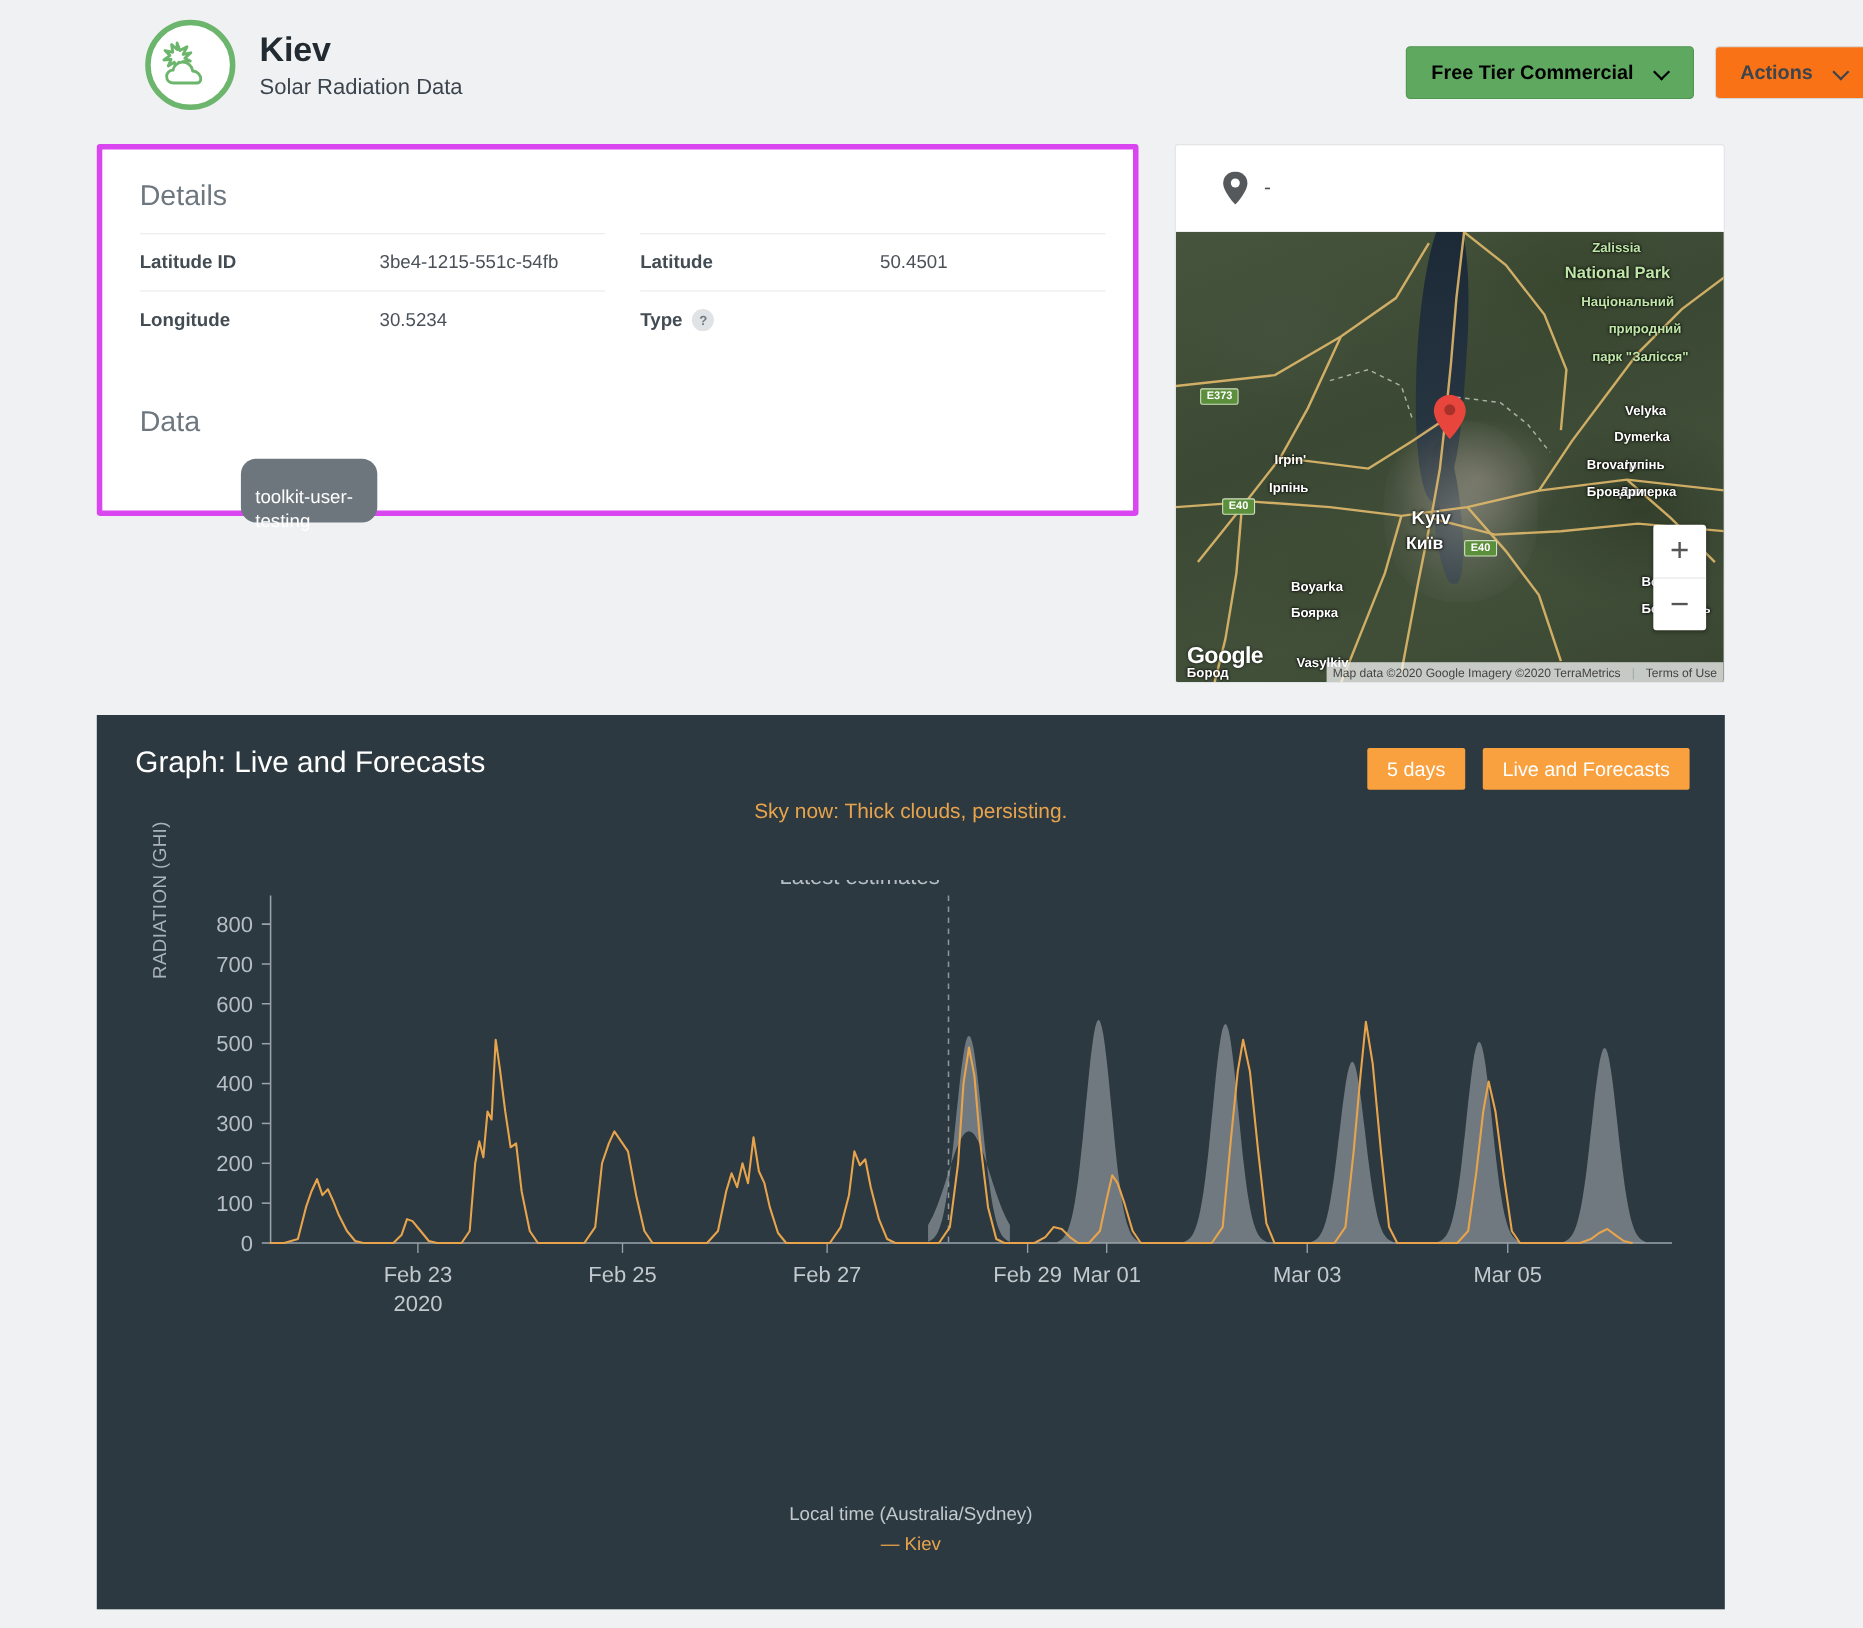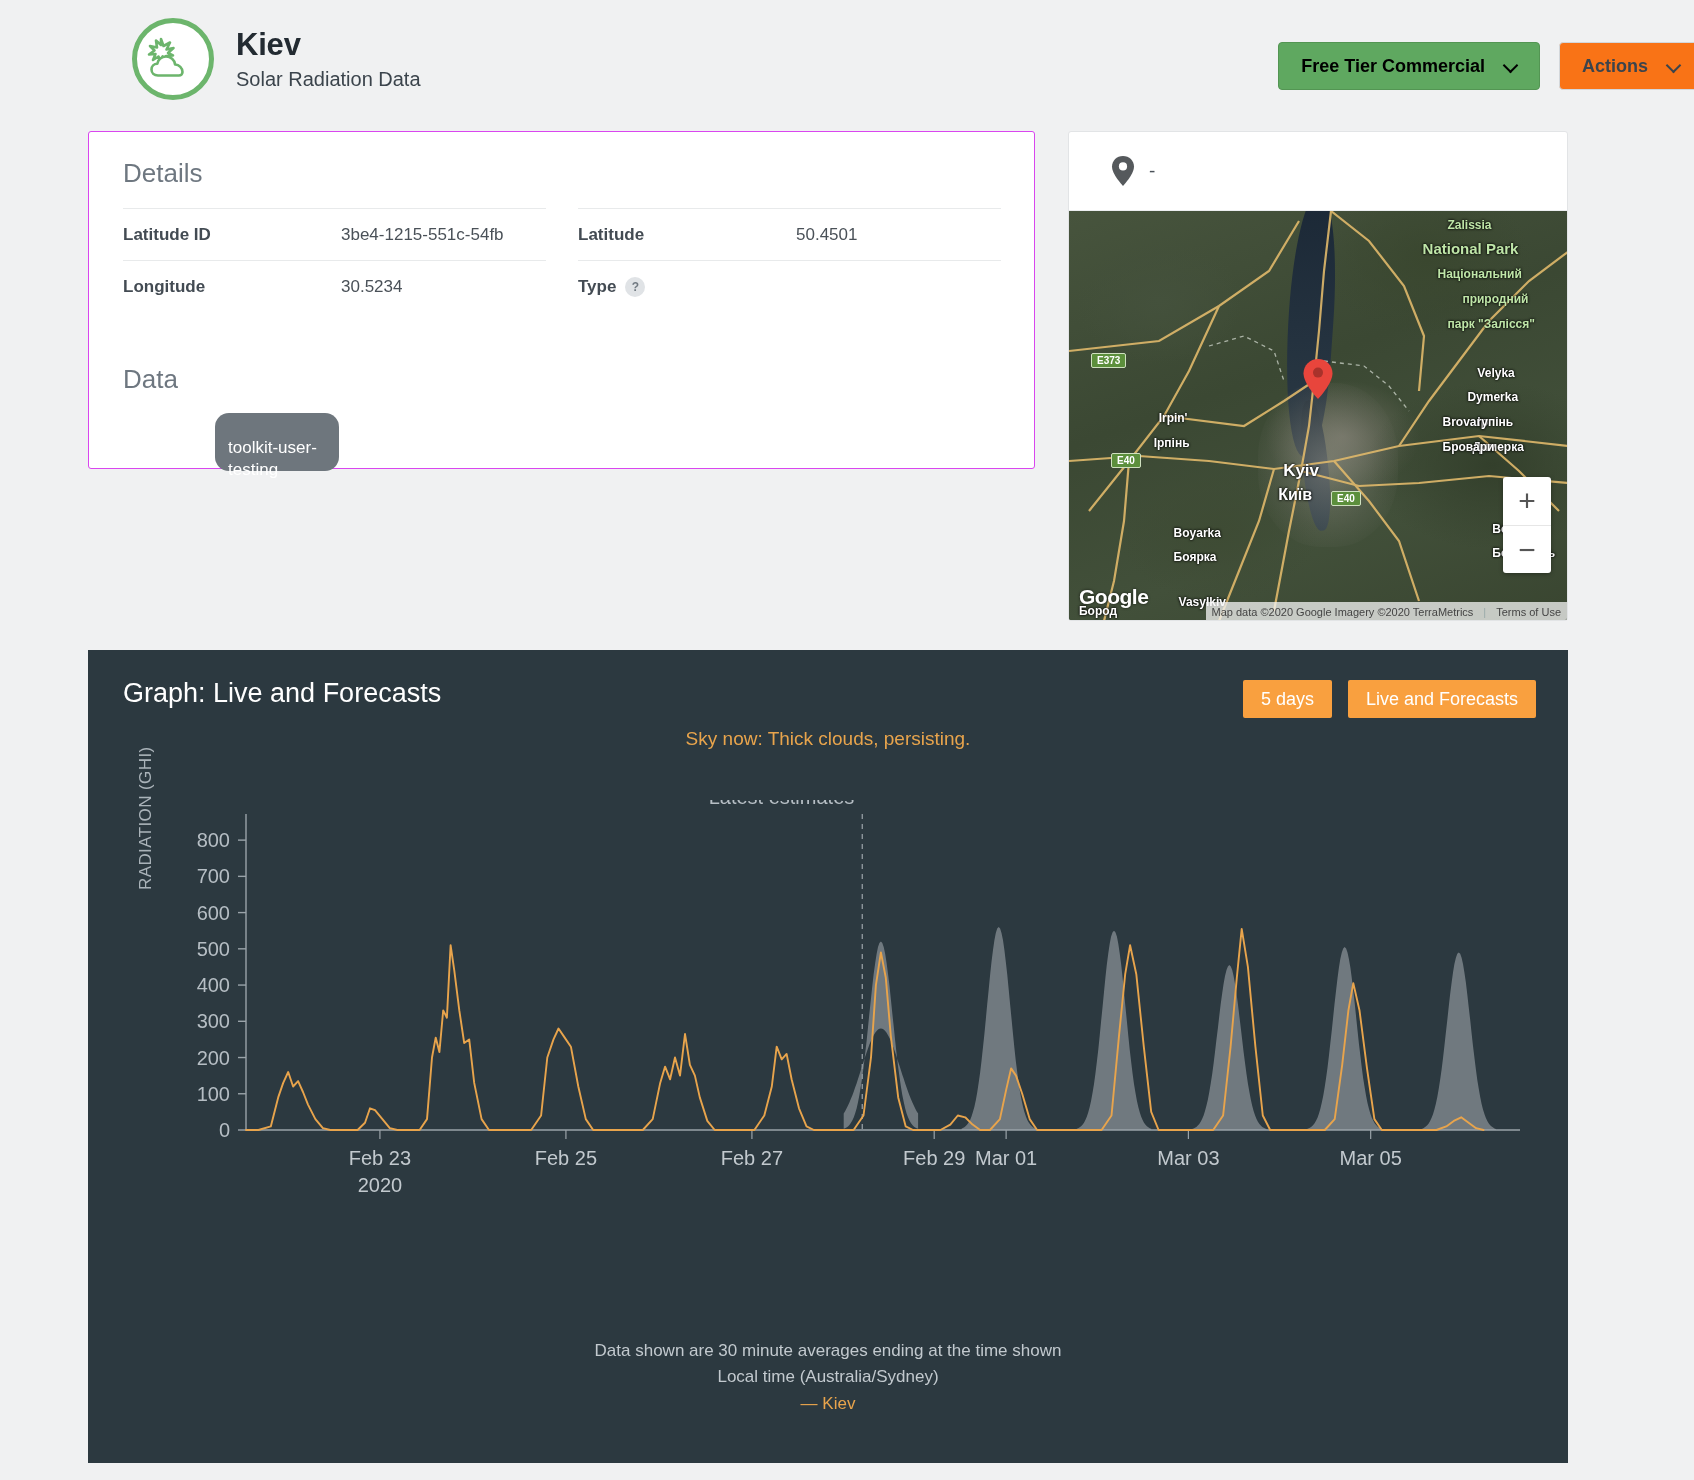--- a/index.html
+++ b/index.html
@@ -57,21 +57,21 @@
     content: ""; position: absolute; left: 0; top: 0;
     width: 9px; height: 9px;
     border-right: 2.5px solid currentColor; border-bottom: 2.5px solid currentColor;
     transform: rotate(45deg);
   }
 
   
   .details-card {
     position: absolute; left: 88px; top: 131px;
     width: 947px; height: 338px;
-    background: #ffffff; border: 1px solid #d946ef; border-radius: 3px;
+    background: #ffffff; border: 5px solid #d946ef; border-radius: 3px;
   }
   .card-heading {
     font-size: 26px; color: #6e7780; font-weight: normal;
   }
   .details-heading { position: absolute; left: 34px; top: 26px; }
   .detail-grid {
     position: absolute; left: 34px; top: 76px; width: 878px;
     display: grid; grid-template-columns: 1fr 1fr; column-gap: 32px;
   }
   .detail-cell {
@@ -433,19 +433,18 @@
           <text x="1100.4" y="365" text-anchor="middle" fill="#c2c9ce" font-size="20" font-family="&quot;Liberation Sans&quot;, sans-serif">Mar 03</text>
           <line x1="1282.68" y1="330" x2="1282.68" y2="339" stroke="#9aa3a9" stroke-width="1.2"></line>
           <text x="1282.68" y="365" text-anchor="middle" fill="#c2c9ce" font-size="20" font-family="&quot;Liberation Sans&quot;, sans-serif">Mar 05</text>
           <line x1="774.28" y1="14" x2="774.28" y2="330" stroke="#8d969c" stroke-width="1.4" stroke-dasharray="5 5"></line>
           <text x="766.28" y="4" text-anchor="end" fill="#b6bec4" font-size="20" font-family="&quot;Liberation Sans&quot;, sans-serif">Latest estimates</text>
           <path d="M158.0,330.0 L170.4,330.0 L182.8,326.4 L190.2,297.4 L195.2,282.9 L200.2,272.0 L205.1,286.5 L210.1,281.1 L215.0,292.0 L220.0,304.6 L227.4,319.1 L234.9,328.2 L242.3,330.0 L269.6,330.0 L277.0,322.8 L282.0,308.3 L287.0,310.1 L294.4,319.1 L301.8,328.2 L309.3,330.0 L331.6,330.0 L339.0,319.1 L344.0,257.5 L347.7,237.6 L351.4,252.1 L355.2,210.4 L358.9,217.7 L362.6,145.2 L366.3,170.6 L371.3,210.4 L376.2,243.0 L381.2,239.4 L386.2,282.9 L393.6,319.1 L401.0,330.0 L443.2,330.0 L453.1,315.5 L459.3,257.5 L465.5,239.4 L470.5,228.5 L476.7,237.6 L482.9,246.7 L490.3,286.5 L497.8,319.1 L505.2,330.0 L554.8,330.0 L564.7,319.1 L572.2,282.9 L577.1,266.6 L582.1,279.3 L587.0,257.5 L592.0,275.6 L597.0,234.0 L601.9,264.8 L606.9,275.6 L611.8,297.4 L619.3,320.9 L626.7,330.0 L666.4,330.0 L676.3,315.5 L683.8,286.5 L688.7,246.7 L693.7,259.3 L698.6,253.9 L703.6,279.3 L711.0,308.3 L718.5,326.4 L725.9,330.0 L765.6,330.0 L775.5,315.5 L783.0,257.5 L787.9,185.1 L792.9,152.4 L797.8,177.8 L802.8,235.8 L810.2,297.4 L817.7,326.4 L825.1,330.0 L852.4,330.0 L862.3,324.6 L869.8,315.5 L877.2,317.3 L884.6,324.6 L892.1,330.0 L902.0,330.0 L911.9,319.1 L918.1,290.1 L923.1,268.4 L928.0,275.6 L934.2,293.8 L941.7,319.1 L949.1,330.0 L976.4,330.0 L1013.6,330.0 L1023.5,315.5 L1031.0,235.8 L1037.2,174.2 L1042.1,145.2 L1048.3,174.2 L1055.8,246.7 L1063.2,311.9 L1070.6,330.0 L1125.2,330.0 L1135.1,315.5 L1142.6,246.7 L1148.8,177.8 L1153.7,128.9 L1159.9,166.9 L1167.4,246.7 L1174.8,315.5 L1182.2,330.0 L1236.8,330.0 L1246.7,319.1 L1254.2,264.8 L1260.4,210.4 L1265.3,183.2 L1271.5,210.4 L1279.0,268.4 L1286.4,319.1 L1293.8,330.0 L1348.4,330.0 L1358.3,326.4 L1365.8,320.9 L1373.2,317.3 L1380.6,322.8 L1388.1,328.2 L1395.5,330.0" fill="none" stroke="#e8a44c" stroke-width="1.9" stroke-linejoin="round" stroke-linecap="round"></path>
         </svg>
     </div>
 
     <div class="graph-footer">
-      <div>Data shown are 30 minute averages ending at the time shown</div>
       <div>Local time (Australia/Sydney)</div>
       <div class="legend-line">— Kiev</div>
     </div>
   </div>
 
 </div>
 
 </body></html>

